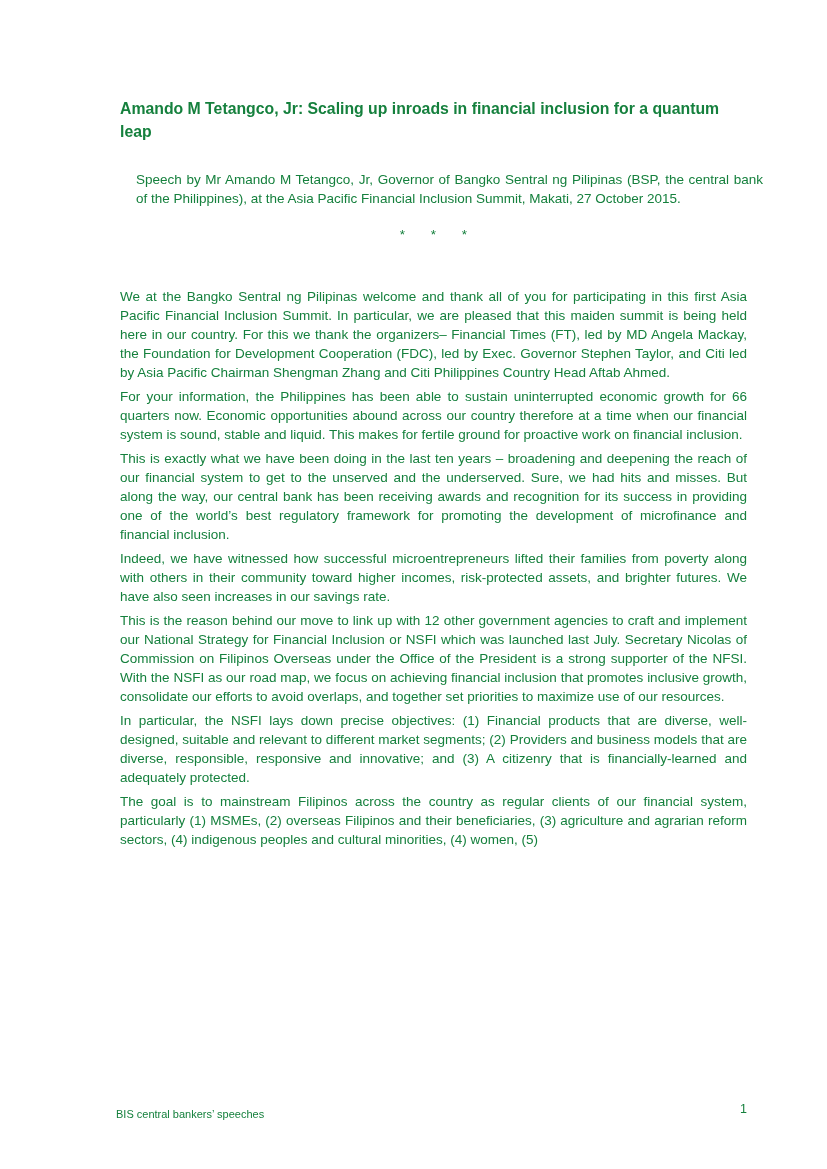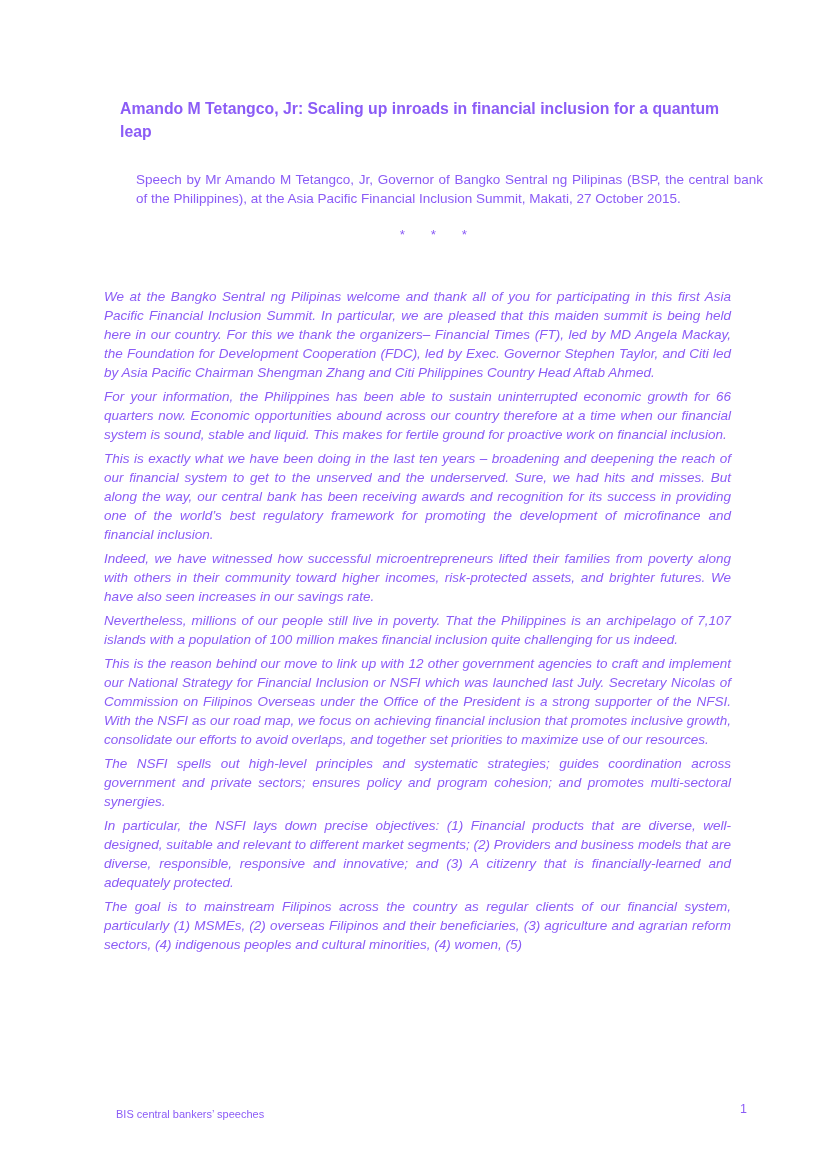--- a/index.html
+++ b/index.html
@@ -5,21 +5,21 @@
   html, body {
     margin: 0;
     padding: 0;
     background: #ffffff;
   }
   .page {
     position: relative;
     width: 827px;
     height: 1169px;
     background: #ffffff;
-    color: #8b5cf6;
+    color: #15803d;
     font-family: "Liberation Sans", "DejaVu Sans", sans-serif;
     overflow: hidden;
   }
   .doc-title {
     position: absolute;
     left: 120px;
     top: 97px;
     width: 628px;
     margin: 0;
     font-size: 15.8px;
@@ -44,24 +44,23 @@
     width: 627px;
     margin: 0;
     font-size: 13.5px;
     line-height: 19px;
     text-align: center;
     word-spacing: 22px;
     white-space: pre;
   }
   .speech-body {
     position: absolute;
-    left: 104px;
+    left: 120px;
     top: 287px;
     width: 627px;
-    font-style: italic;
   }
   .speech-body p {
     margin: 0 0 5px 0;
     font-size: 13.5px;
     line-height: 19px;
     text-align: justify;
   }
   .footer-source {
     position: absolute;
     left: 116px;
@@ -88,23 +87,21 @@
 
   <p class="doc-subtitle">Speech by Mr Amando M Tetangco, Jr, Governor of Bangko Sentral ng Pilipinas (BSP, the central bank of the Philippines), at the Asia Pacific Financial Inclusion Summit, Makati, 27 October 2015.</p>
 
   <div class="separator">* * *</div>
 
   <div class="speech-body">
     <p>We at the Bangko Sentral ng Pilipinas welcome and thank all of you for participating in this first Asia Pacific Financial Inclusion Summit. In particular, we are pleased that this maiden summit is being held here in our country. For this we thank the organizers– Financial Times (FT), led by MD Angela Mackay, the Foundation for Development Cooperation (FDC), led by Exec. Governor Stephen Taylor, and Citi led by Asia Pacific Chairman Shengman Zhang and Citi Philippines Country Head Aftab Ahmed.</p>
     <p>For your information, the Philippines has been able to sustain uninterrupted economic growth for 66 quarters now. Economic opportunities abound across our country therefore at a time when our financial system is sound, stable and liquid. This makes for fertile ground for proactive work on financial inclusion.</p>
     <p>This is exactly what we have been doing in the last ten years – broadening and deepening the reach of our financial system to get to the unserved and the underserved. Sure, we had hits and misses. But along the way, our central bank has been receiving awards and recognition for its success in providing one of the world’s best regulatory framework for promoting the development of microfinance and financial inclusion.</p>
     <p>Indeed, we have witnessed how successful microentrepreneurs lifted their families from poverty along with others in their community toward higher incomes, risk-protected assets, and brighter futures. We have also seen increases in our savings rate.</p>
-    <p>Nevertheless, millions of our people still live in poverty. That the Philippines is an archipelago of 7,107 islands with a population of 100 million makes financial inclusion quite challenging for us indeed.</p>
     <p>This is the reason behind our move to link up with 12 other government agencies to craft and implement our National Strategy for Financial Inclusion or NSFI which was launched last July. Secretary Nicolas of Commission on Filipinos Overseas under the Office of the President is a strong supporter of the NFSI. With the NSFI as our road map, we focus on achieving financial inclusion that promotes inclusive growth, consolidate our efforts to avoid overlaps, and together set priorities to maximize use of our resources.</p>
-    <p>The NSFI spells out high-level principles and systematic strategies; guides coordination across government and private sectors; ensures policy and program cohesion; and promotes multi-sectoral synergies.</p>
     <p>In particular, the NSFI lays down precise objectives: (1) Financial products that are diverse, well-designed, suitable and relevant to different market segments; (2) Providers and business models that are diverse, responsible, responsive and innovative; and (3) A citizenry that is financially-learned and adequately protected.</p>
     <p>The goal is to mainstream Filipinos across the country as regular clients of our financial system, particularly (1) MSMEs, (2) overseas Filipinos and their beneficiaries, (3) agriculture and agrarian reform sectors, (4) indigenous peoples and cultural minorities, (4) women, (5)</p>
   </div>
 
   <div class="footer-source">BIS central bankers’ speeches</div>
 
   <div class="footer-page">1</div>
 
 </div>
 

